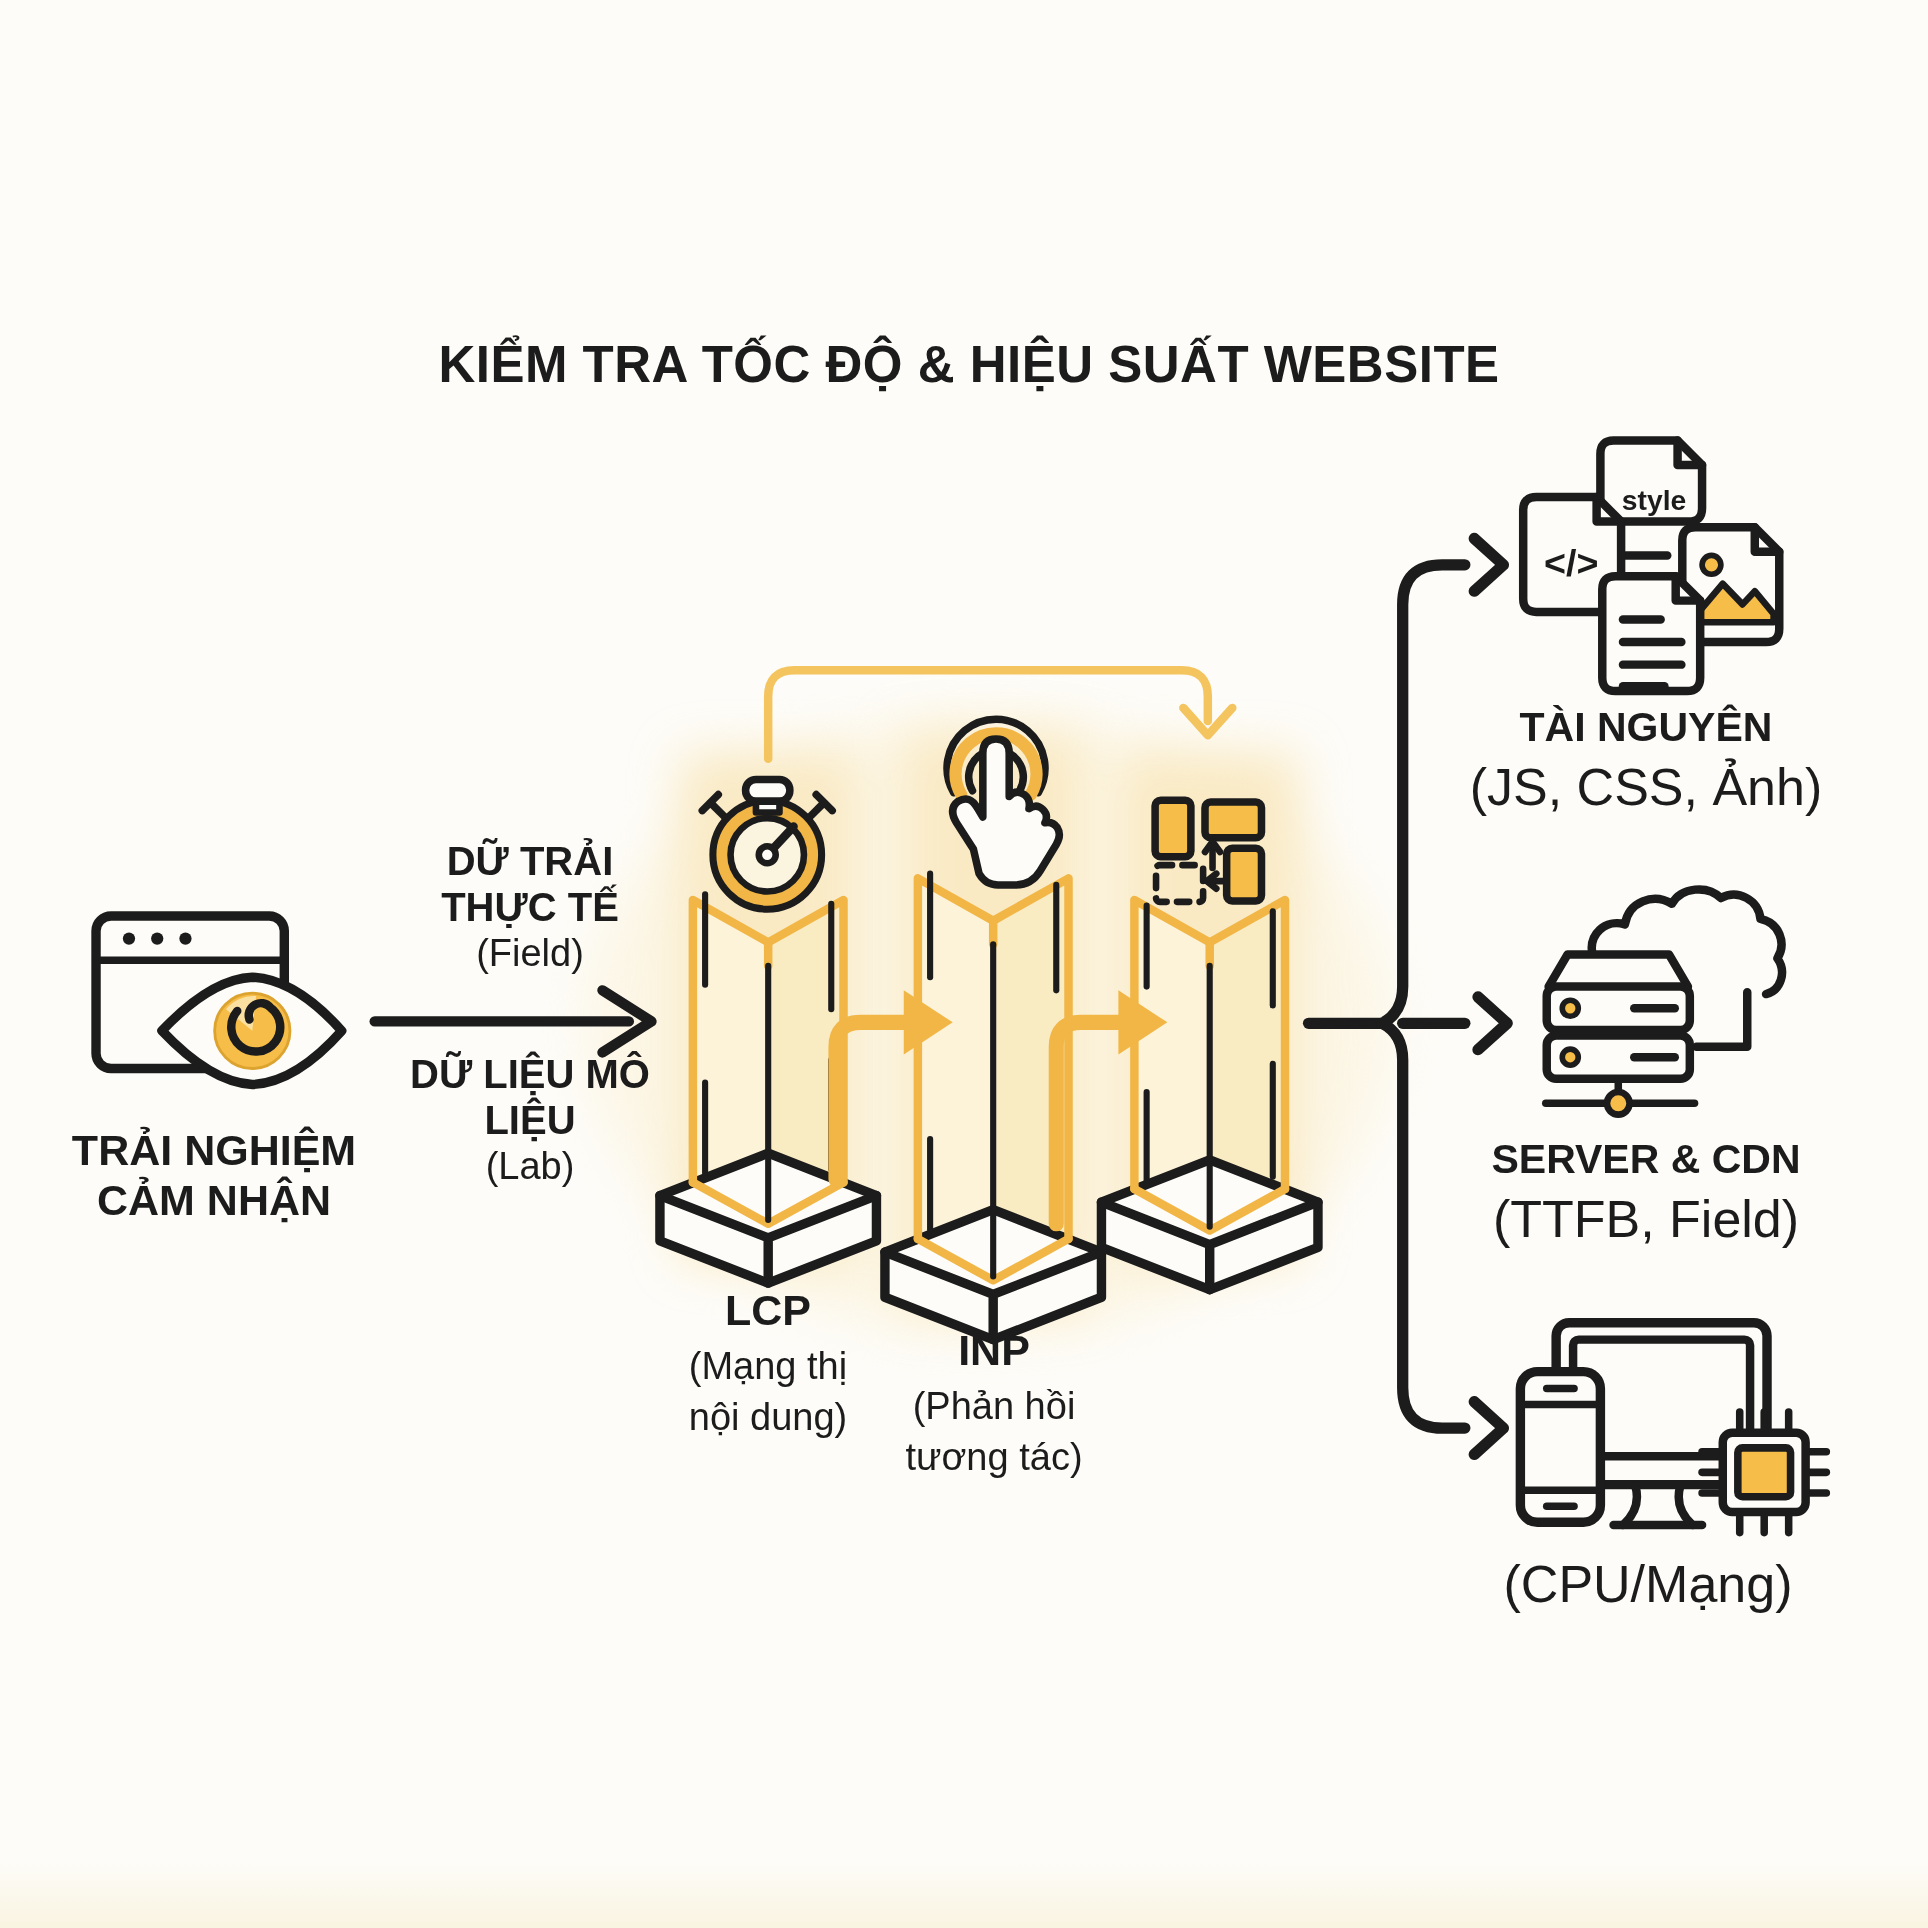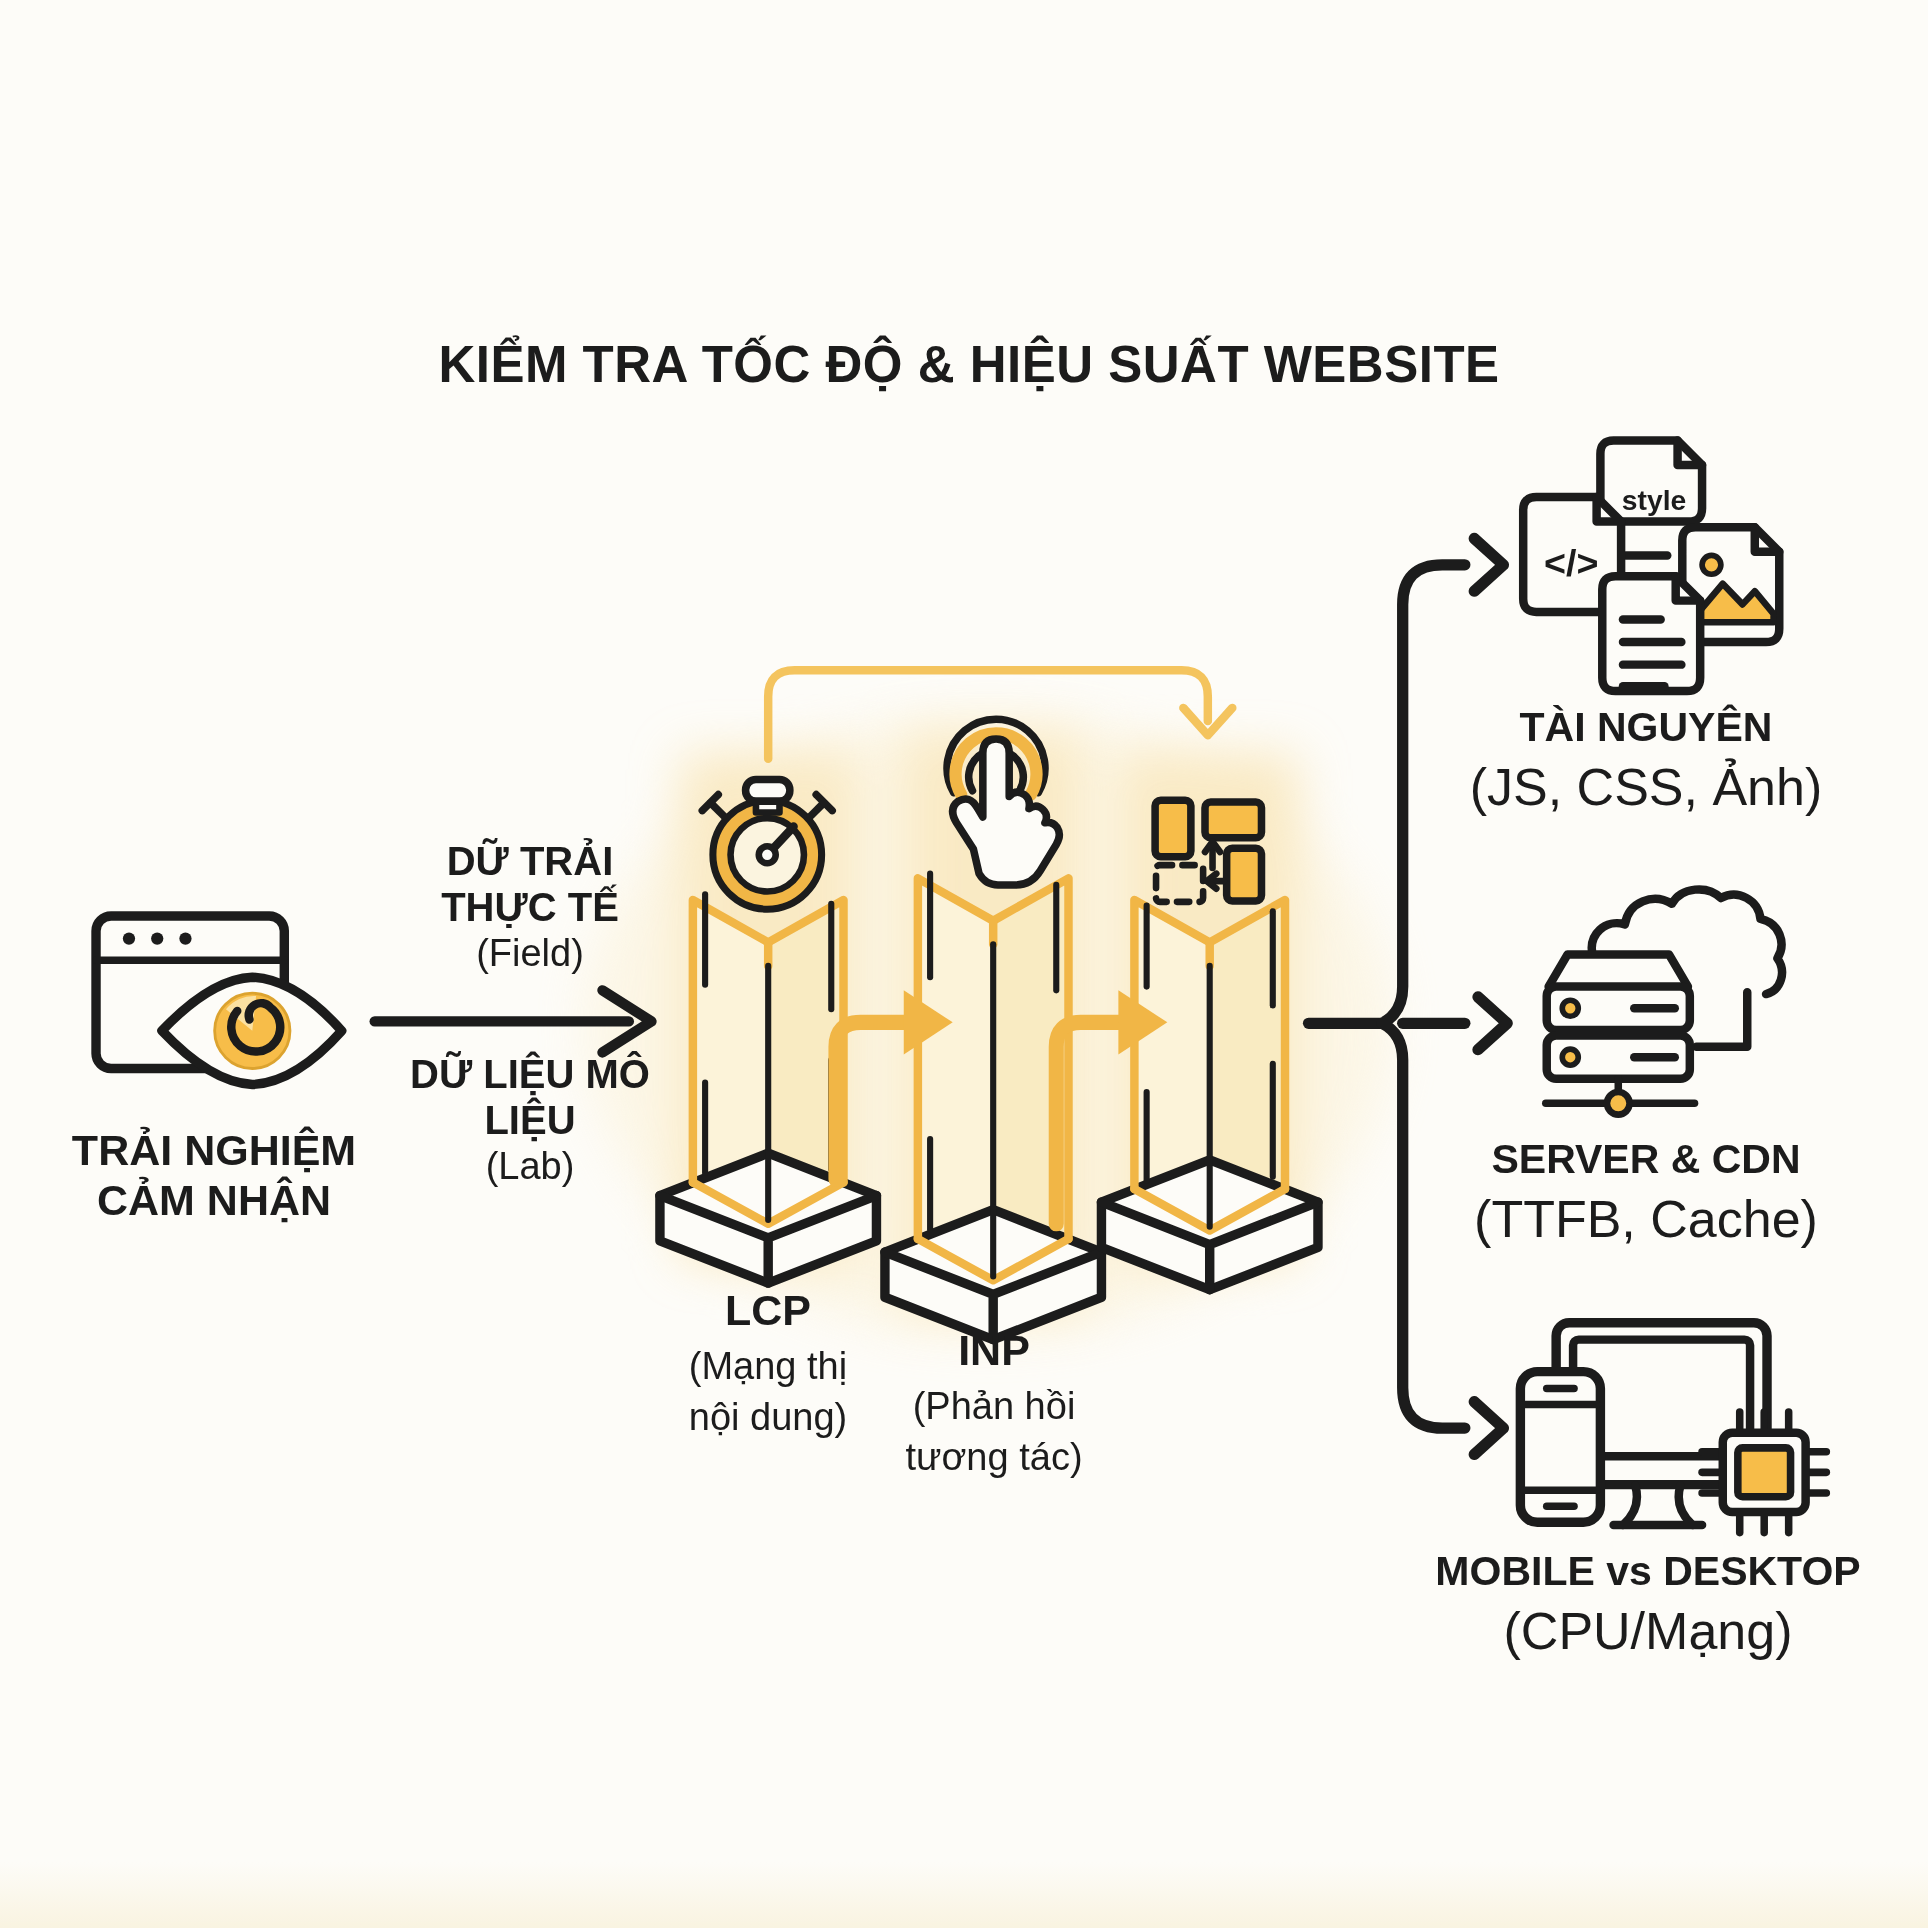--- a/index.html
+++ b/index.html
@@ -290,22 +290,21 @@
   </div>
 
 
   <div id="f-res" class="lbl factor">
     <div class="main">TÀI NGUYÊN</div>
     <div class="sub">(JS, CSS, Ảnh)</div>
   </div>
 
   <div id="f-srv" class="lbl factor">
     <div class="main">SERVER &amp; CDN</div>
-    <div class="sub">(TTFB, Cache)</div>
+    <div class="sub">(TTFB, Field)</div>
   </div>
 
   <div id="f-dev" class="lbl factor">
-    <div class="main">MOBILE vs DESKTOP</div>
     <div class="sub">(CPU/Mạng)</div>
   </div>
 
 </div>
 
 
 </body></html>

